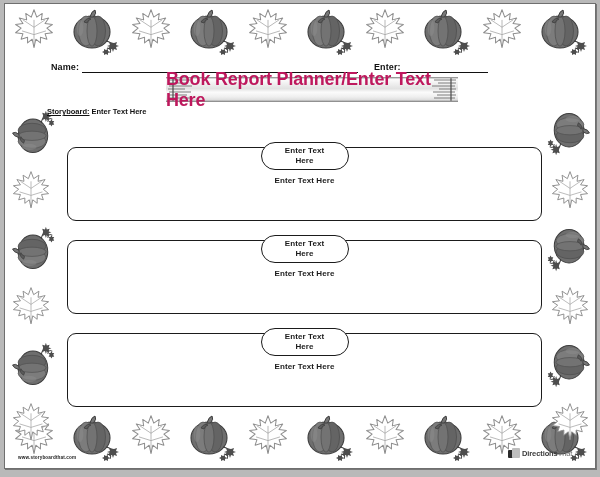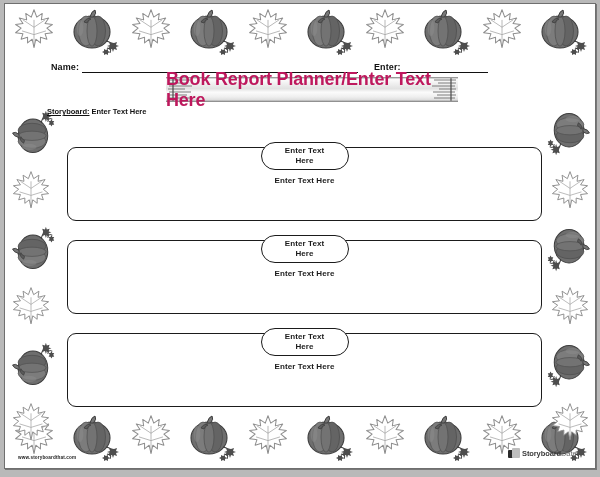--- a/index.html
+++ b/index.html
@@ -645,19 +645,19 @@
         </div>
       </div>
 
       <div class="site-url">www.storyboardthat.com</div>
       <div class="brand">
         <span class="brand-mark">
           <i class="b1"></i>
             <i class="b2"></i>
         </span>
         <span class="brand-text">
-          <b>Storyboard</b><span>Date</span>
+          <b>Directions</b><span>That</span>
         </span>
       </div>
 
     </div>
   </div>
 </div>
 
 </body></html>

